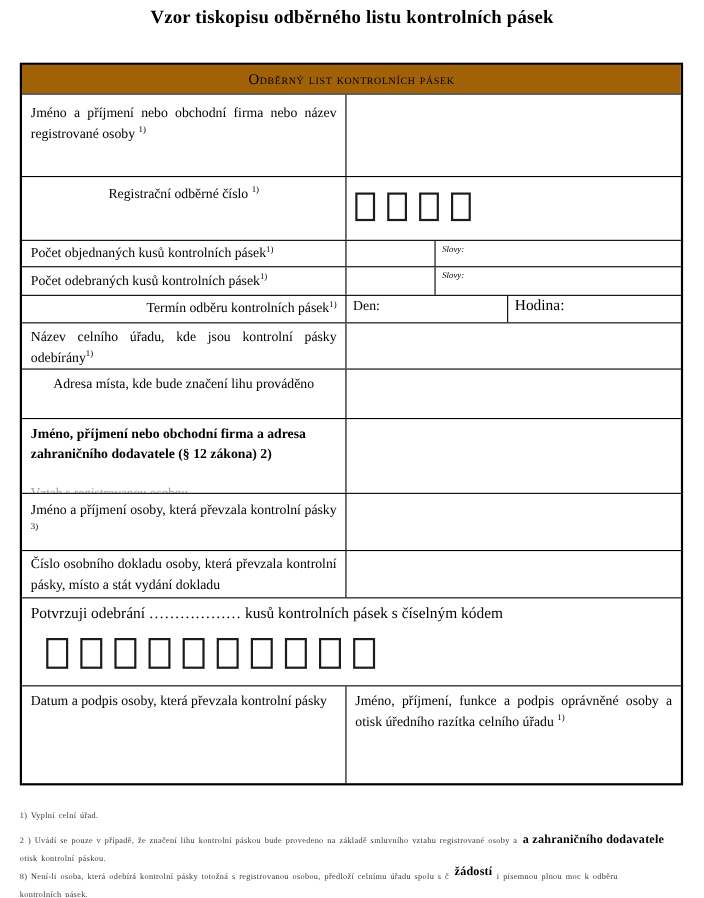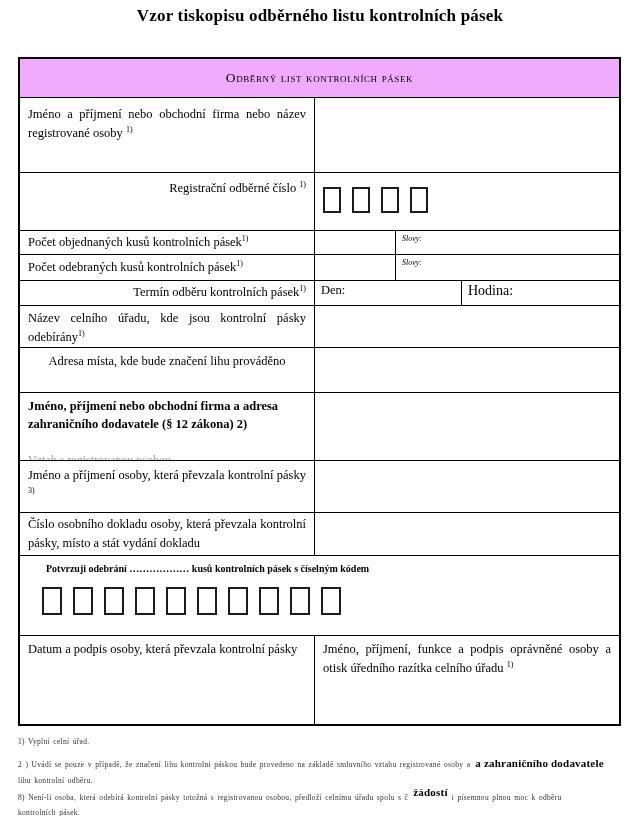--- a/index.html
+++ b/index.html
@@ -10,21 +10,21 @@
   .doc-title {
     position:absolute; top:6px; left:0; width:100%;
     text-align:center; font-size:17px; font-weight:bold; letter-spacing:0.2px;
   }
   .form-table {
     position:absolute; top:57px; left:18px; width:603px;
     border:2px solid #000; box-sizing:border-box; background:#fff;
   }
   .form-table *, .form-table { box-sizing:border-box; }
   .hdr {
-    height:38px; background:#f0abfc;
+    height:26px; background:#a16207;
     display:flex; align-items:center; justify-content:center;
     font-variant:small-caps; font-size:13.5px; letter-spacing:0.6px;
   }
   .row { display:flex; border-top:1px solid #000; position:relative; }
   .lbl {
     width:295px; border-right:1px solid #000; padding:4px 8px;
     font-size:12.5px; line-height:19px; text-align:justify; position:relative;
   }
   .lbl-bold { font-weight:bold; text-align:left; line-height:18px; }
   .val { flex:1; position:relative; }
@@ -37,21 +37,21 @@
   .mini-cell { width:81px; border-right:1px solid #000; }
   .slovy-cell { flex:1; font-style:italic; font-size:8px; padding:3px 6px; line-height:10px; }
   .den-cell { width:147px; border-right:1px solid #000; padding:2px 6px; font-size:12.5px; }
   .hodina-cell { flex:1; padding:2px 6px; font-size:14px; }
   .ghost {
     position:absolute; left:8px; bottom:0; width:275px; height:7px;
     overflow:hidden; color:#8d8d8d; opacity:0.85;
     font-size:12px; line-height:14px; font-weight:normal; text-align:left;
   }
   .confirm-row { display:block; }
-  .confirm-text { padding:7px 8px 0 26px; font-size:10px;font-weight:bold; }
+  .confirm-text { padding:7px 8px 0 8px; font-size:14px; }
   .boxes-code { margin:13px 0 0 22px; }
   .sig-left {
     width:295px; border-right:1px solid #000; padding:4px 8px;
     font-size:12.5px; line-height:19px; text-align:left;
   }
   .sig-right { flex:1; padding:4px 8px; font-size:12.5px; line-height:19px; text-align:justify; }
   .fn {
     position:absolute; left:18px; width:610px; color:#333;
     font-size:7.5px; letter-spacing:0.3px; white-space:nowrap;
   }
@@ -72,21 +72,21 @@
 
     <div class="row" style="height:75px">
       <div class="lbl" style="padding-top:7px">
         <span>Jméno a příjmení nebo obchodní firma nebo název registrované osoby</span>
         <sup>1)</sup>
       </div>
       <div class="val"></div>
     </div>
 
     <div class="row" style="height:58px">
-      <div class="lbl" style="padding-top:6px; text-align:right">
+      <div class="lbl" style="padding-top:6px; text-align:center">
         <span>Registrační odběrné číslo</span>
         <sup>1)</sup>
       </div>
       <div class="val">
         <div class="boxes boxes-reg">
           <div class="box"></div>
           <div class="box"></div>
           <div class="box"></div>
           <div class="box"></div>
         </div>
@@ -186,20 +186,20 @@
       </div>
     </div>
 
   </div>
 
   <div class="fn fn-sm" style="top:737px">1)  Vyplní celní úřad.</div>
 
   <div class="fn" style="top:757px">
     <span class="fn-sm">2 )  Uvádí se pouze v případě, že značení lihu kontrolní páskou bude provedeno na základě smluvního vztahu  registrované osoby a</span><span class="fn-big">a zahraničního dodavatele</span>
   </div>
-  <div class="fn fn-sm" style="top:776px">lihu kontrolní odběru.</div>
+  <div class="fn fn-sm" style="top:776px">otisk kontrolní páskou.</div>
 
   <div class="fn" style="top:790px">
     <span class="fn-sm">8)   Není-li osoba, která odebírá  kontrolní pásky totožná s registrovanou osobou, předloží celnímu úřadu spolu s č</span><span class="fn-big fn-raised">žádostí</span><span class="fn-sm">i písemnou plnou moc k odběru</span>
   </div>
   <div class="fn fn-sm" style="top:808px">kontrolních pásek.</div>
 
 </div>
 
 </body></html>

